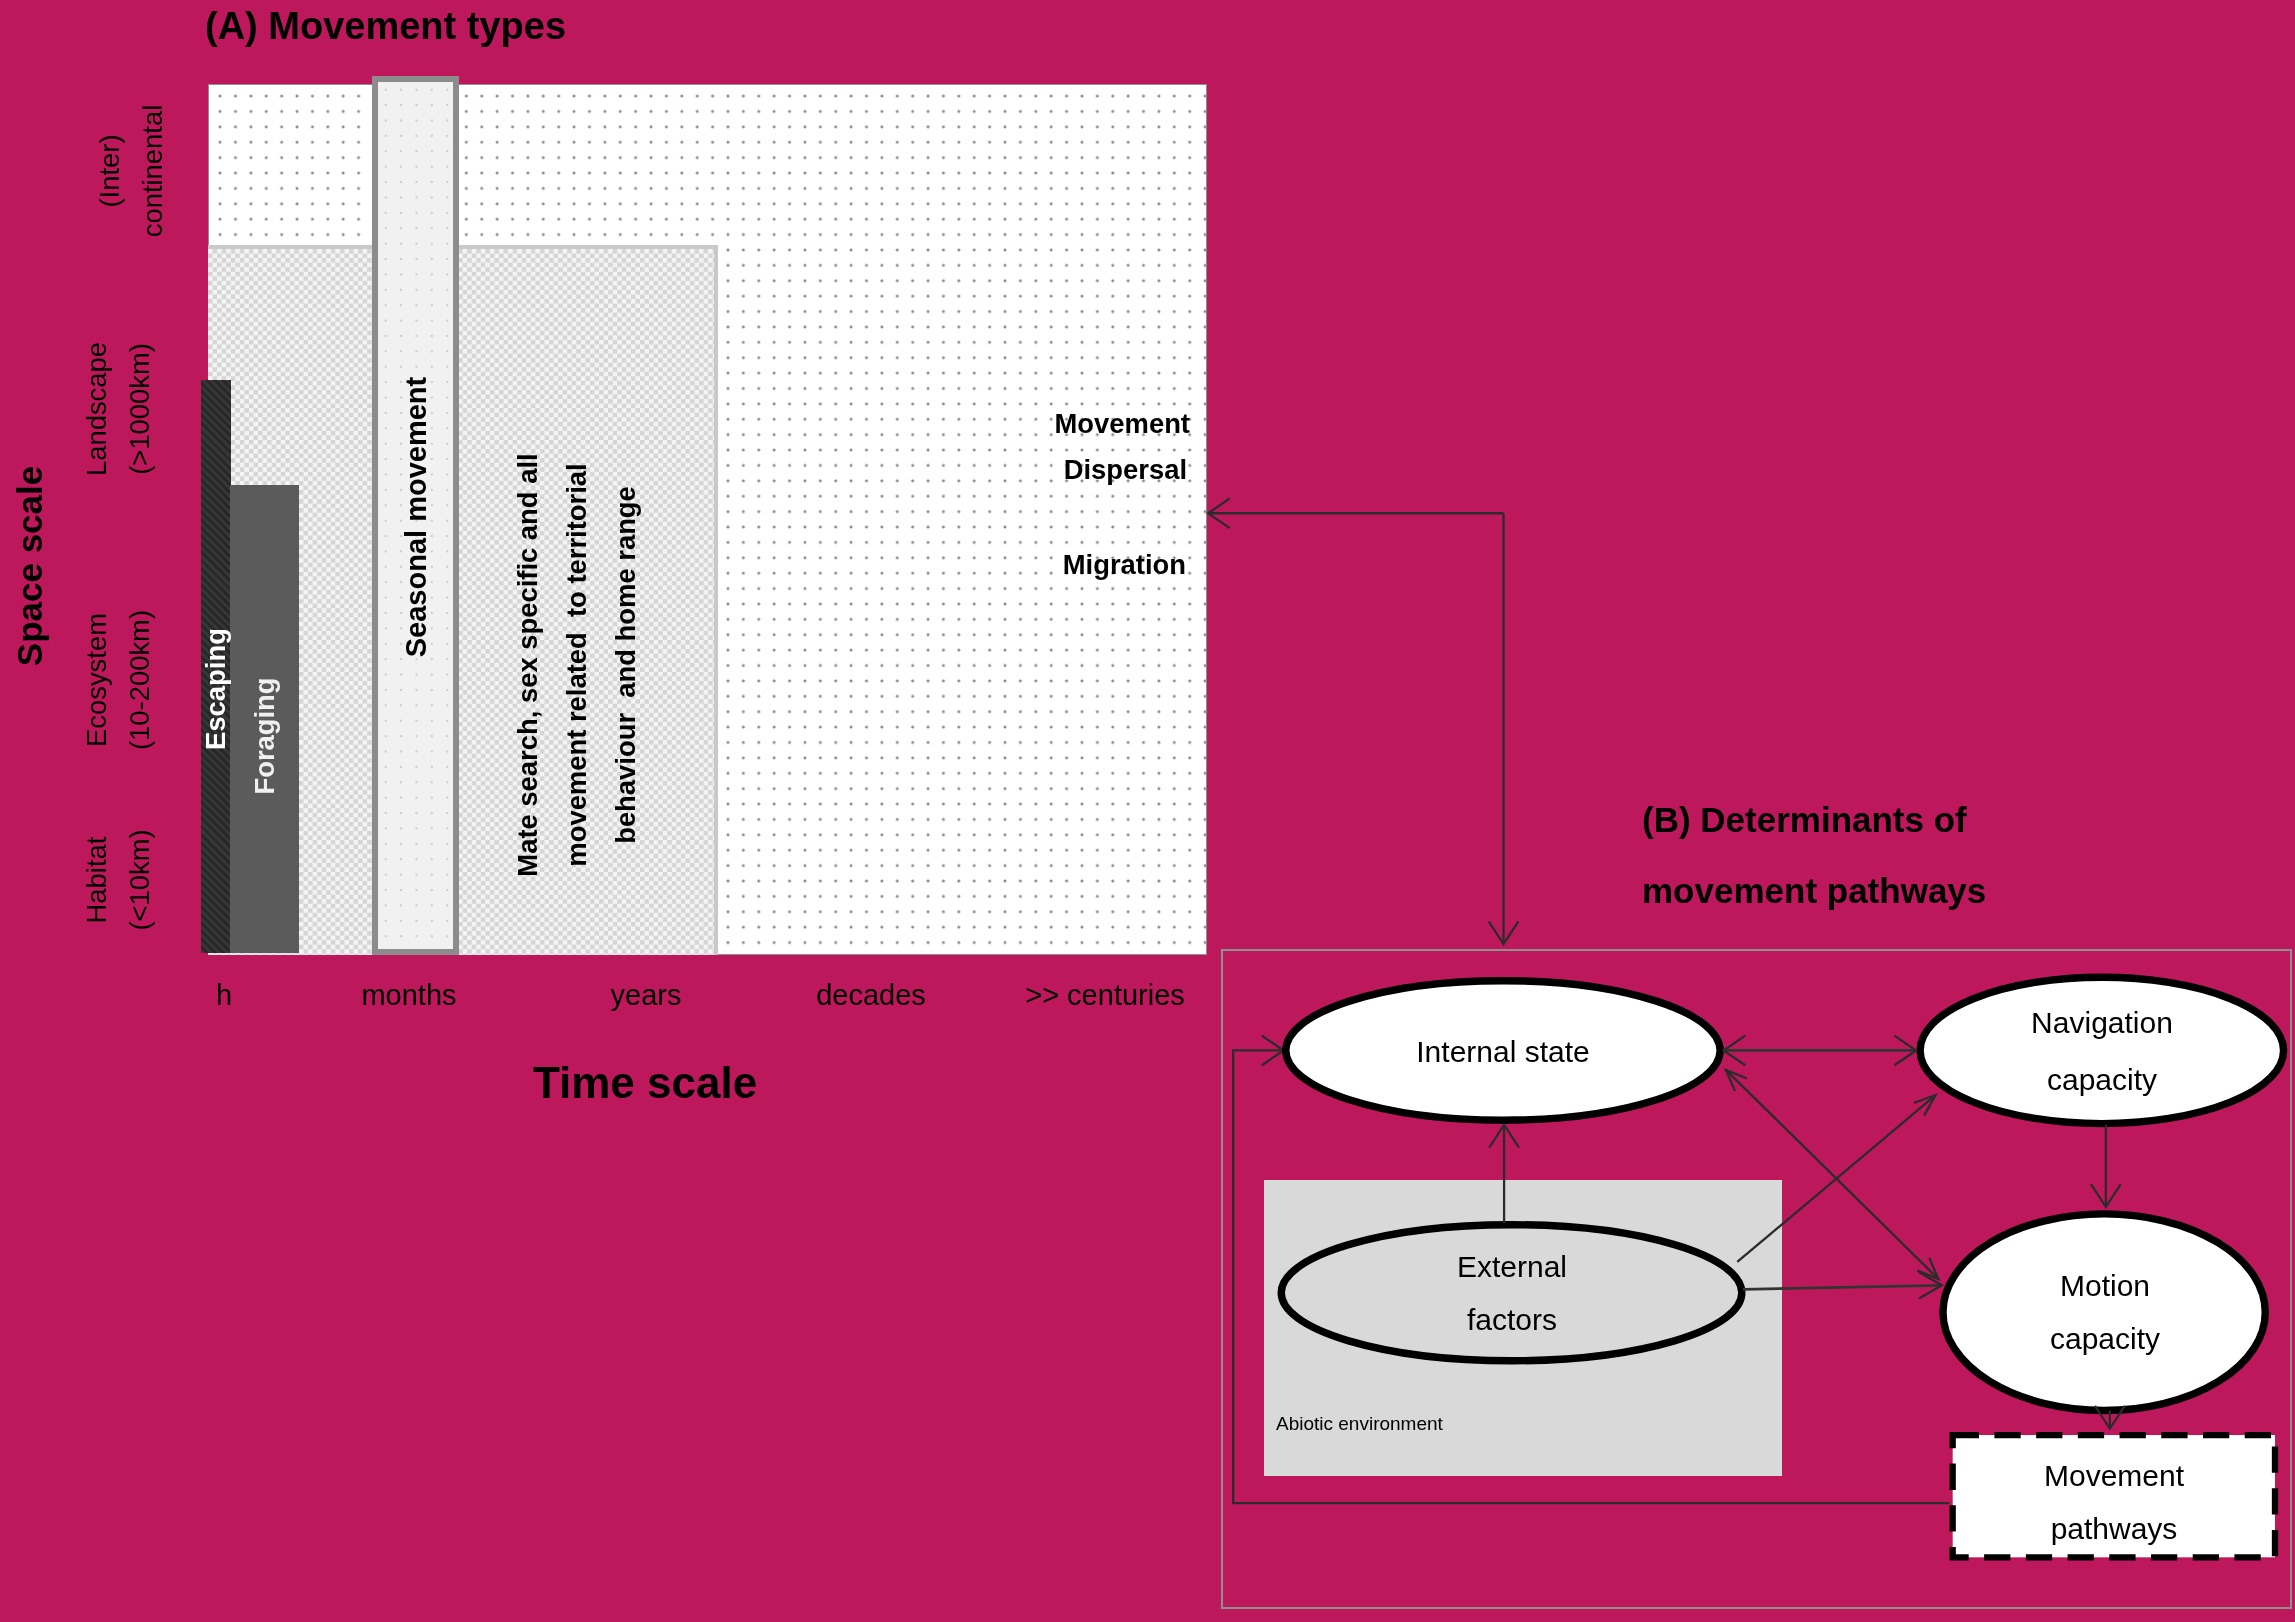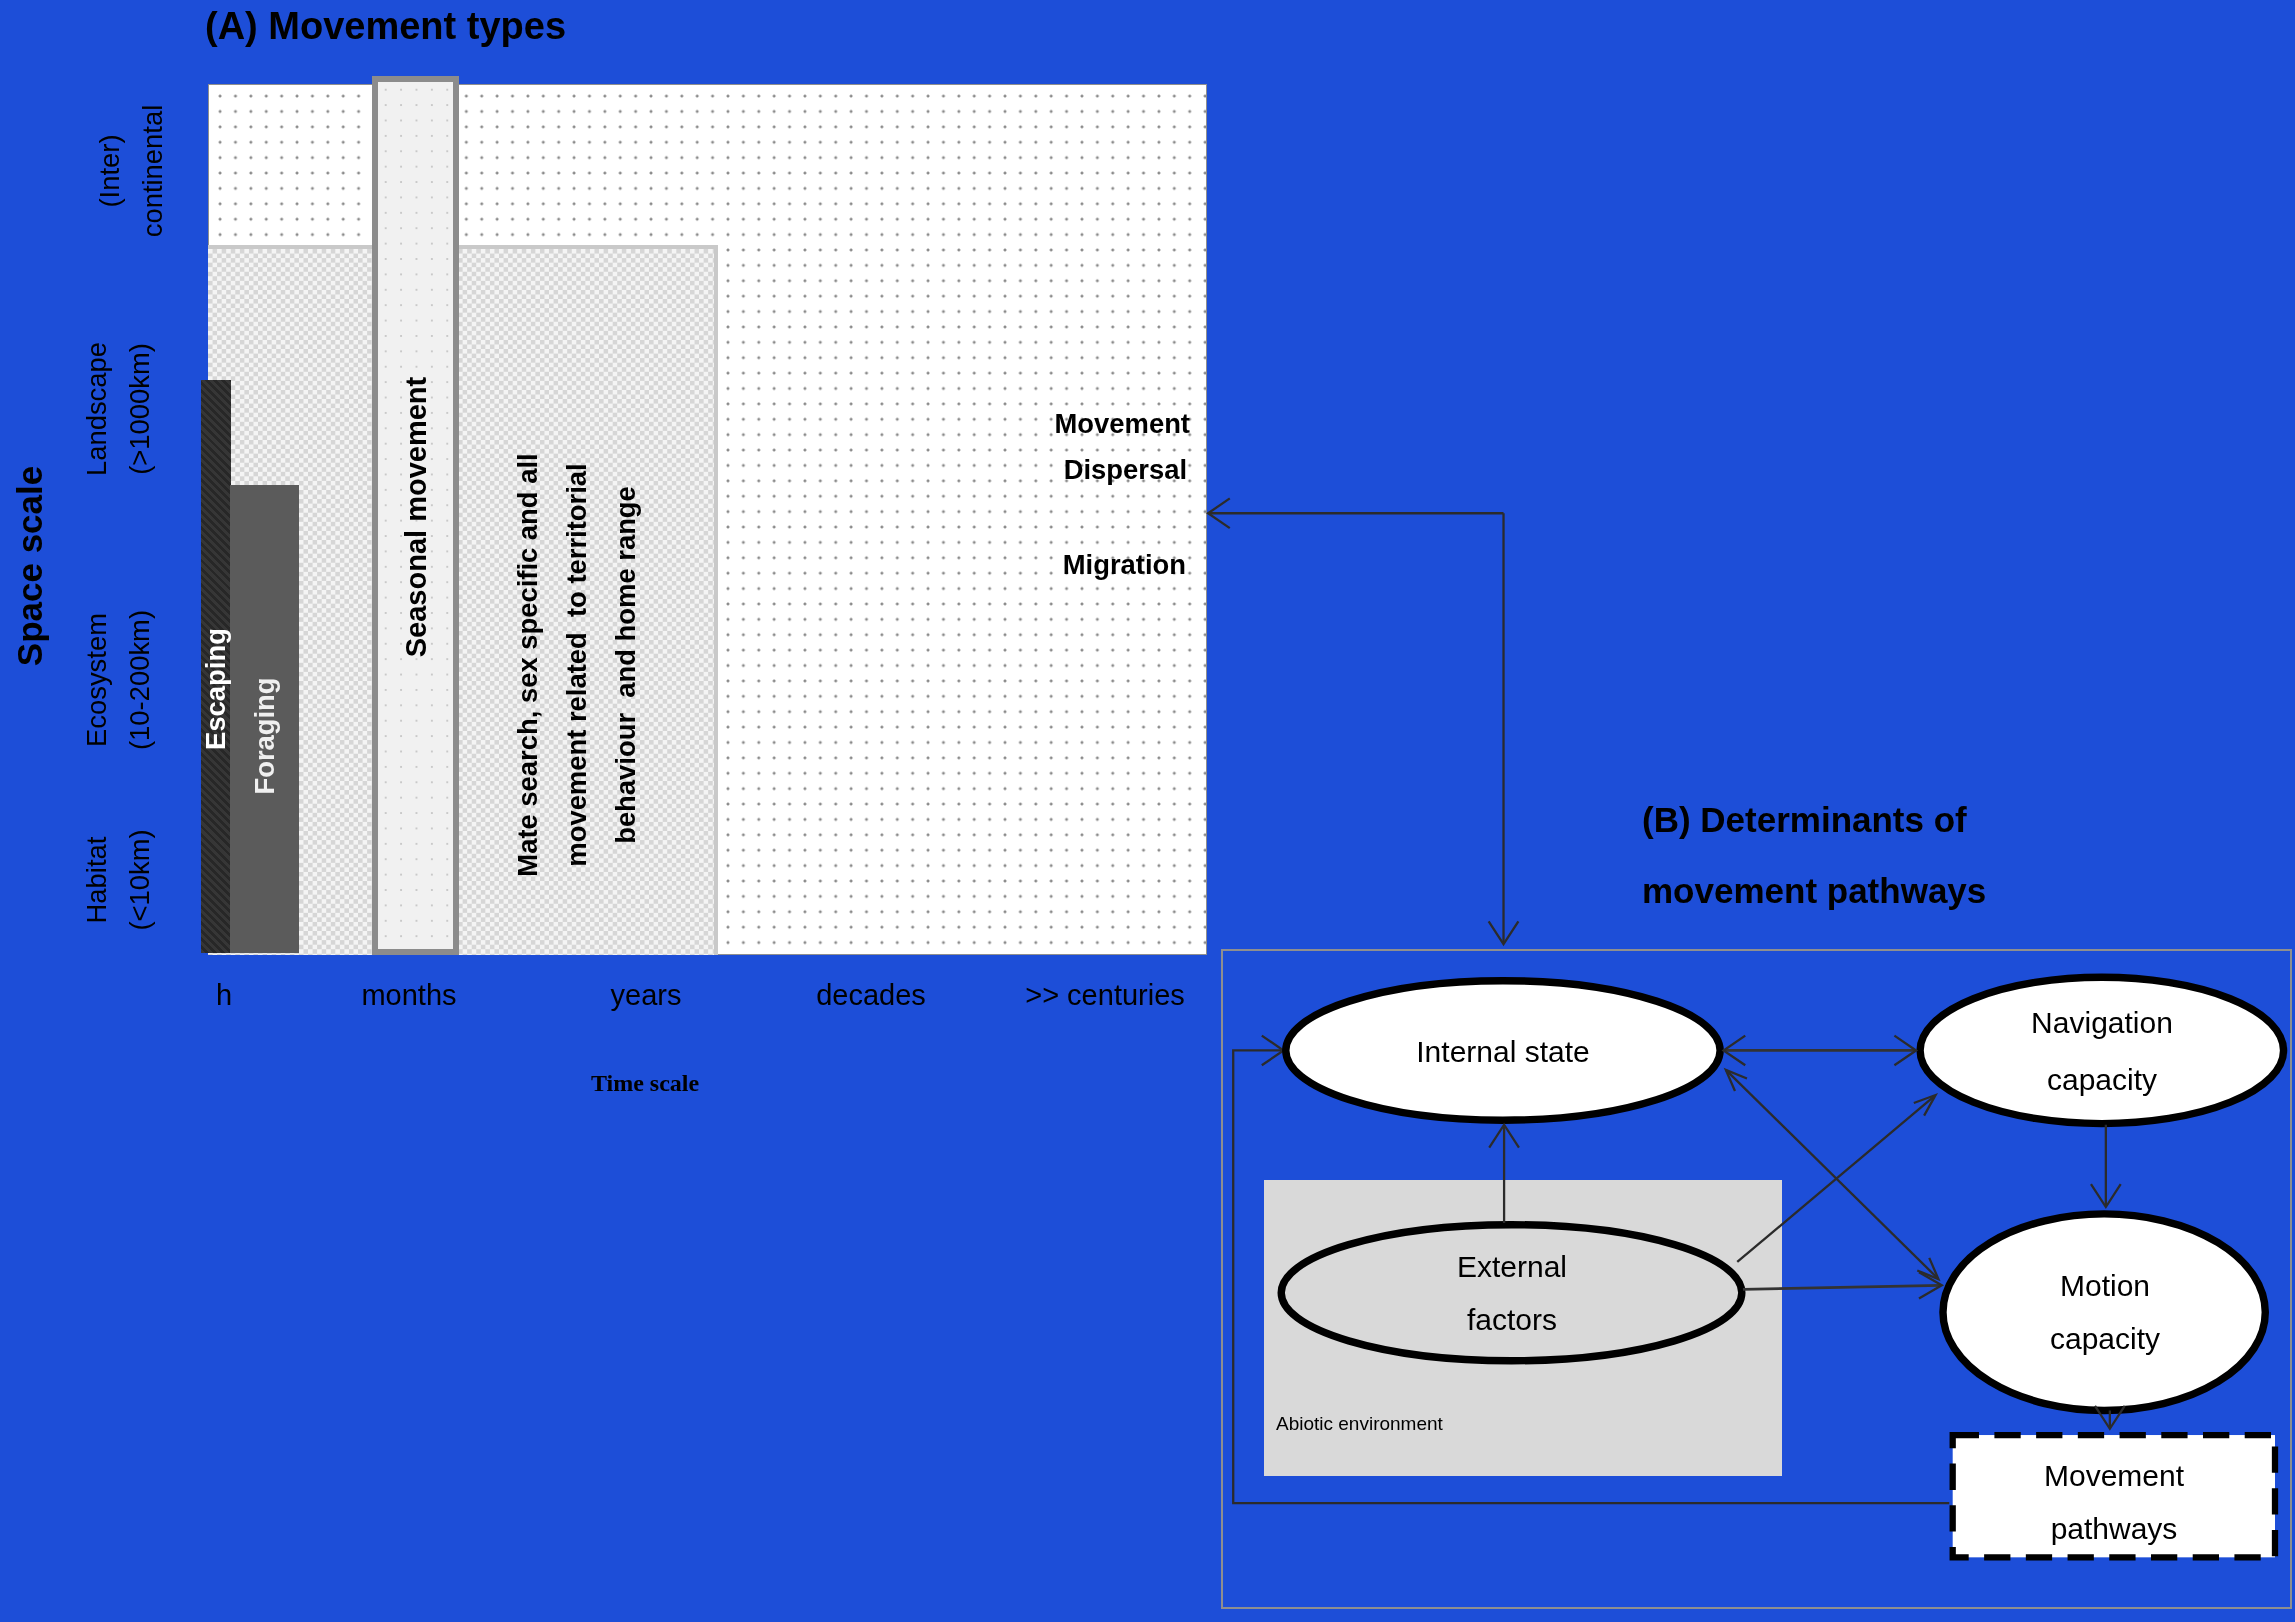--- a/index.html
+++ b/index.html
@@ -2,21 +2,21 @@
 <html style="--escaping-bar: #272727; --foraging-bar: #5b5b5b; --seasonal-fill: #f1f1f1; --seasonal-border: #8c8c8c; --checker: #d6d6d6; --abiotic-box: #d9d9d9; --box-border: #8f8f8f; --ink: #000000;font-size:9.1px"><head>
 <meta charset="utf-8">
 <style>
   :root{
     --escaping-bar:#272727; --foraging-bar:#5b5b5b; --seasonal-fill:#f1f1f1;
     --seasonal-border:#8c8c8c; --checker:#d6d6d6; --abiotic-box:#d9d9d9;
     --box-border:#8f8f8f; --ink:#000000;
   }
   html,body{margin:0;padding:0;background:#ffffff;}
   #canvas{
-    position:relative;width:2295px;height:1622px;background:#1d4ed8;overflow:hidden;
+    position:relative;width:2295px;height:1622px;background:#be185d;overflow:hidden;
     font-family:"Liberation Sans", sans-serif;color:var(--ink);
   }
   .abs{position:absolute;}
   .center{transform:translate(-50%,-50%);}
   .rot{transform:translate(-50%,-50%) rotate(-90deg);}
   .pre{white-space:pre-wrap;}
   .bold{font-weight:bold;}
   .ctr{text-align:center;}
 
   
@@ -52,21 +52,21 @@
   #a-foraging-label{left:265px;top:736px;color:#f0f0f0;white-space:nowrap;}
   #a-seasonal-label{left:416px;top:517px;font-size:29px;white-space:nowrap;}
   #a-mate-label{left:576px;top:665px;width:549px;line-height:49px;font-size:27.4px;}
   .ycat{font-size:27.4px;line-height:43px;font-weight:normal;}
   #a-ycat-0{left:131px;top:171px;}
   #a-ycat-1{left:118px;top:409px;}
   #a-ycat-2{left:118px;top:680px;}
   #a-ycat-3{left:118px;top:880px;}
   #a-yaxis-title{left:30px;top:566px;font-size:35px;font-weight:bold;white-space:nowrap;}
   .xtick{font-size:29px;white-space:nowrap;}
-  #a-xaxis-title{left:645px;top:1083px;font-size:24px;font-weight:bold;white-space:nowrap;font-family:Liberation Serif, serif;}
+  #a-xaxis-title{left:645px;top:1083px;font-size:44px;font-weight:bold;white-space:nowrap;}
   .anno{font-size:27.4px;font-weight:bold;white-space:nowrap;}
   #a-anno-movement{right:1105px;top:408px;}
   #a-anno-dispersal{right:1108px;top:454px;}
   #a-anno-migration{right:1109px;top:549px;}
 
   
   #b-box{left:1221px;top:949px;width:1071px;height:660px;box-sizing:border-box;border:2.3px solid var(--box-border);}
   #b-title{left:1642px;top:784px;width:560px;font-size:35px;font-weight:bold;line-height:71px;}
   #b-abiotic-box{left:1264px;top:1180px;width:518px;height:296px;background:var(--abiotic-box);}
   #b-abiotic-label{left:1276px;top:1413px;font-size:19px;}

